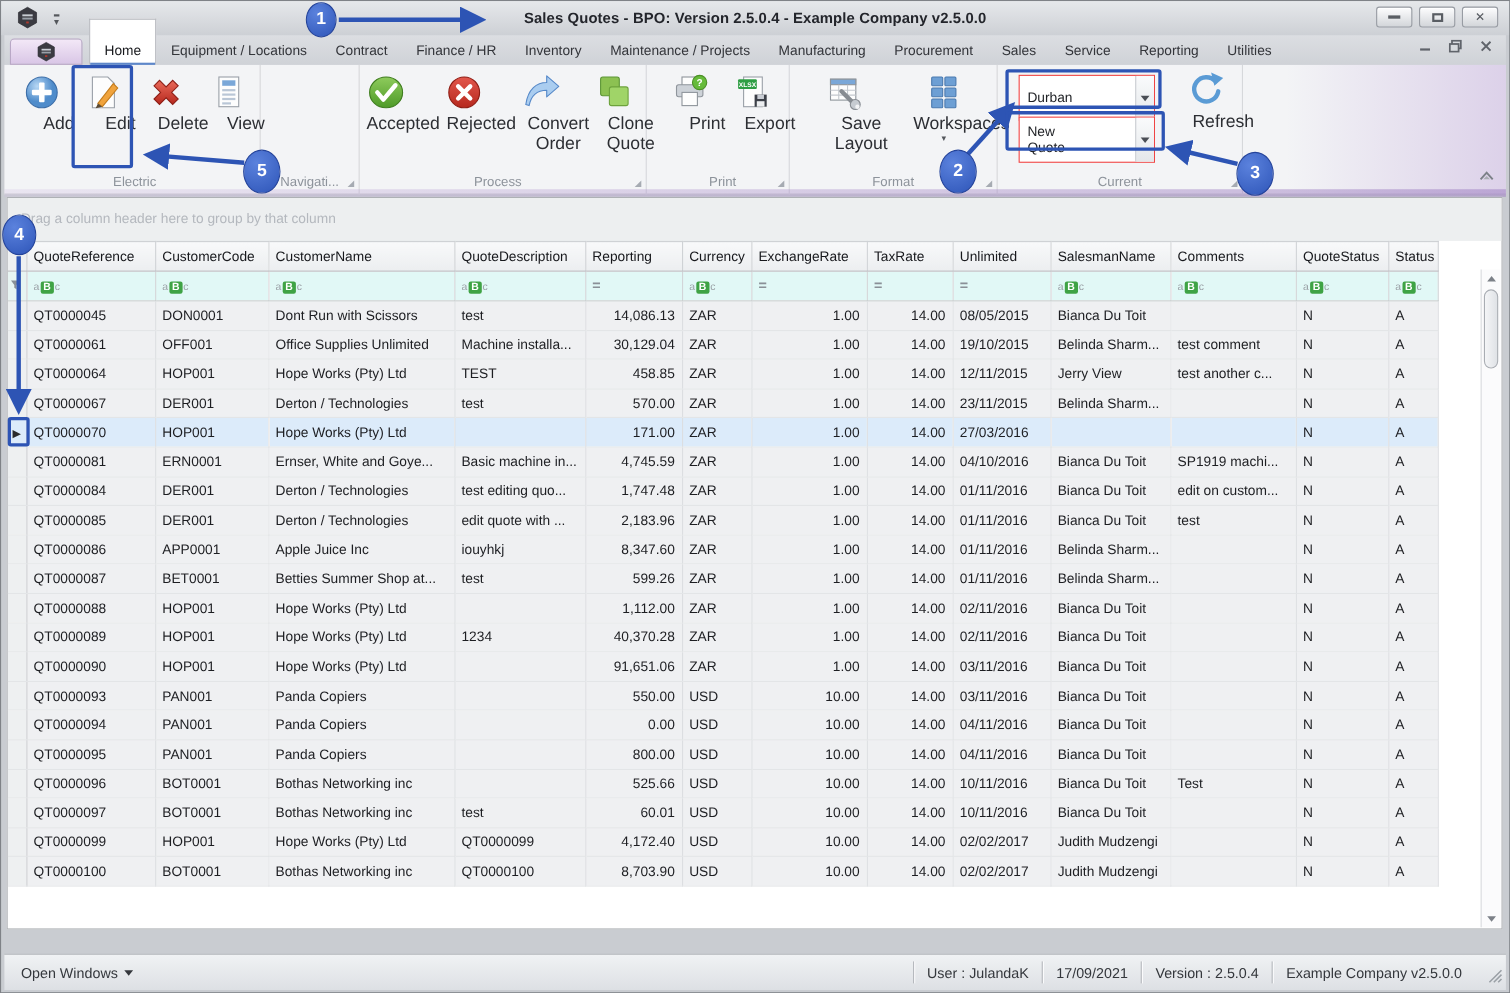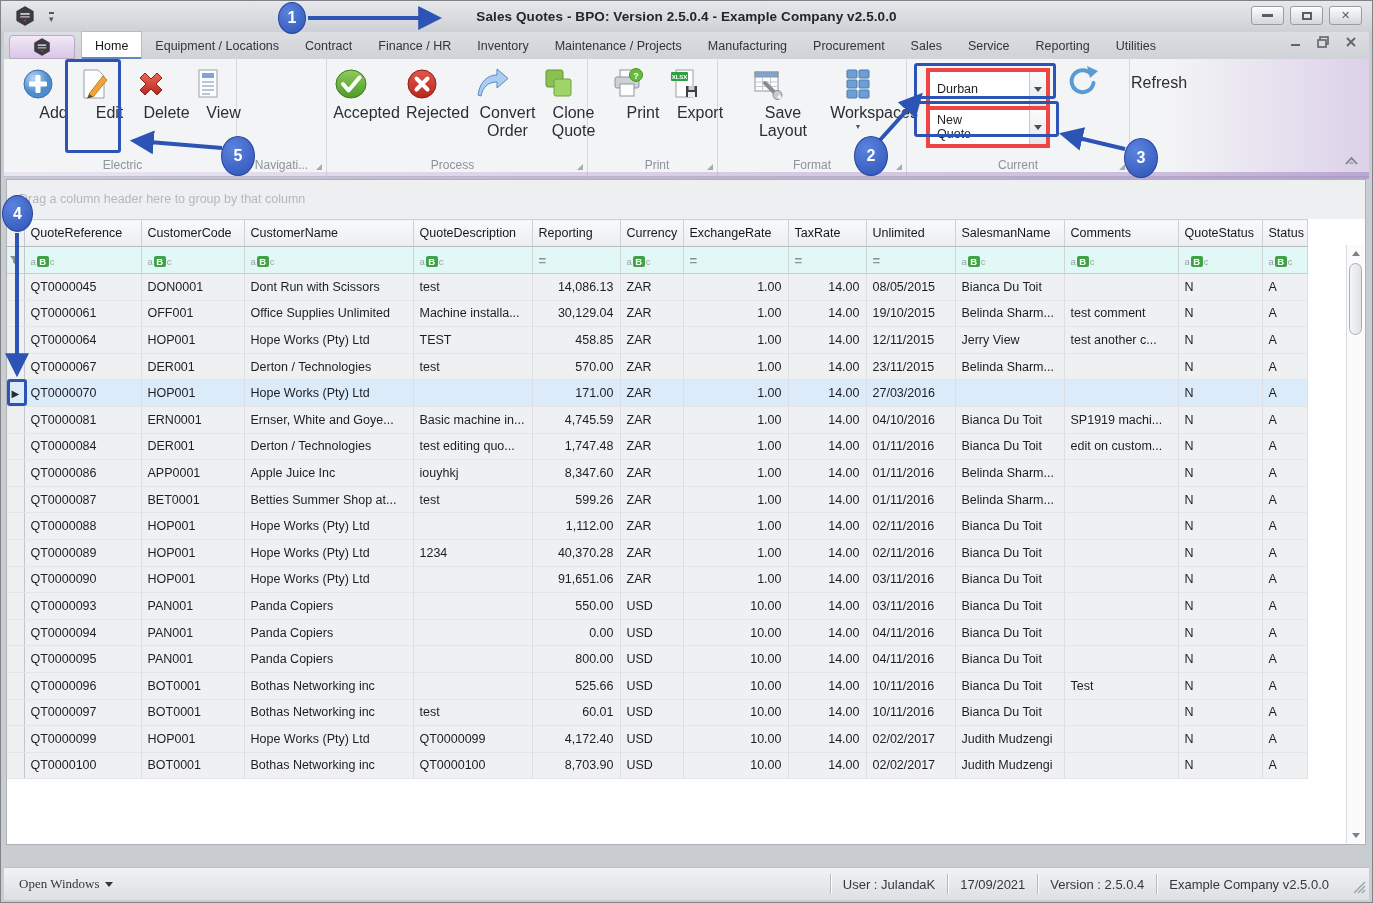--- a/index.html
+++ b/index.html
@@ -18,21 +18,21 @@
     background:linear-gradient(#fdfdfe,#d3d6da);display:flex;align-items:center;justify-content:center;
     color:#595d63;font-size:11px;font-weight:bold;cursor:pointer;box-shadow:inset 0 1px 0 #fff;}
   .glyph-min{width:11px;height:3px;background:#595d63;}
   .glyph-max{width:10px;height:8px;border:2px solid #595d63;}
   
   .tabrow{position:absolute;left:3px;right:3px;top:31px;height:27px;
     background:linear-gradient(#dcdee2,#cfd2d7);display:flex;align-items:flex-end;}
   .appbtn{width:66px;height:24px;margin:0 6px 0 5px;border:1px solid #b9a8c6;border-radius:4px 4px 0 0;
     background:linear-gradient(#f3e8f7,#d9c6e6);display:flex;align-items:center;justify-content:center;cursor:pointer;}
   .tabs{display:flex;height:27px;align-items:flex-end;}
-  .tab{padding:7px 13px 6px 13px;font-size:12.5px;color:#33353a;position:relative;cursor:pointer;white-space:nowrap;}
+  .tab{padding:21px 13px 6px 13px;font-size:12.5px;color:#33353a;position:relative;cursor:pointer;white-space:nowrap;}
   .tab.active{background:#fff;border:1px solid #b8bbc0;border-bottom:none;color:#17181c;}
   .tab.active::after{content:"";position:absolute;left:0;right:0;bottom:-1px;height:3px;background:#5e87c9;}
   .mdibtns{position:absolute;right:12px;top:4px;display:flex;gap:15px;align-items:center;}
   .mdib{color:#60646b;cursor:pointer;display:flex;align-items:center;}
   
   .ribbon{position:absolute;left:3px;right:3px;top:58px;height:118px;background:#f3f4f6;border-bottom:1px solid #c2c5c9;}
   .ribbon-tint{position:absolute;right:0;top:0;width:200px;height:118px;pointer-events:none;
     background:linear-gradient(to left,rgba(183,152,212,.38),rgba(183,152,212,0));}
   .lav-band{position:absolute;left:3px;right:3px;top:171px;height:7px;pointer-events:none;
     background:linear-gradient(to right,rgba(205,185,225,.25),rgba(160,130,195,.55));}
@@ -41,26 +41,26 @@
   .rbtn{display:flex;flex-direction:column;align-items:center;cursor:pointer;padding-top:2px;}
   .ric svg{width:34px;height:34px;display:block;}
   .rlbl{font-size:16px;color:#2c2e33;margin-top:3px;text-align:center;white-space:pre-line;line-height:1.15;margin-left:32px;}
   .disabled{cursor:default;}
   .disabled .rlbl{color:#a2a7ad;}
   .rfoot{position:absolute;left:0;right:0;bottom:1px;height:19px;text-align:center;
     font-size:12px;color:#8d939b;line-height:17px;}
   .corner{position:absolute;right:4px;bottom:6px;width:0;height:0;
     border-left:6px solid transparent;border-bottom:6px solid #a6abb2;cursor:pointer;}
   .dd-caret{font-size:7px;color:#54575c;margin-top:1px;}
-  .dd{position:absolute;width:124px;height:42px;background:#fff;border:4px solid #ef4444;
+  .dd{position:absolute;width:124px;height:42px;background:#fff;border:1px solid #ef4444;
     display:flex;align-items:center;font-size:12.5px;color:#1e2024;cursor:pointer;gap:40px;}
   .dd .ddtxt{flex:1;padding-left:7px;}
   .dd .ddbtn{width:17px;height:100%;border-left:1px solid #c6cacf;display:flex;align-items:center;justify-content:center;background:linear-gradient(#fafbfc,#e4e7ea);}
   .tri{width:0;height:0;border-left:4px solid transparent;border-right:4px solid transparent;border-top:5px solid #4a4e55;}
-  .refresh-btn{position:absolute;left:158px;top:6px;width:62px;display:flex;flex-direction:row;align-items:center;cursor:pointer;}
+  .refresh-btn{position:absolute;left:158px;top:6px;width:62px;display:flex;flex-direction:column;align-items:center;cursor:pointer;}
   .collapse-chev{position:absolute;right:10px;bottom:6px;cursor:pointer;}
   
   .gridwrap{position:absolute;left:5px;top:178px;width:1360px;height:666px;background:#fff;border:1px solid #aeb1b5;overflow:hidden;}
   .groupby{height:39px;background:#edeff0;font-size:12.5px;color:#b4b8be;line-height:39px;padding-left:12px;}
   table.grid{border-collapse:collapse;table-layout:fixed;width:1300px;}
   table.grid th,table.grid td{overflow:hidden;white-space:nowrap;font-weight:normal;}
   tr.hdr th{height:27px;background:linear-gradient(#f8f9fa,#eceef0);border-right:1px solid #cfd2d5;
     border-top:1px solid #cfd2d5;border-bottom:1px solid #b9bcc0;font-size:12.5px;color:#17181c;
     text-align:left;padding:0 6px;cursor:pointer;}
   tr.hdr th.ind{background:#eef0f1;border-right:1px solid #c3c6ca;}
@@ -79,21 +79,21 @@
   
   .vscroll{position:absolute;left:1345px;top:244px;width:18px;height:598px;background:#fbfbfc;border-left:1px solid #d9dbde;}
   .sarrow{position:absolute;left:0;width:18px;height:16px;display:flex;align-items:center;justify-content:center;cursor:pointer;}
   .sthumb{position:absolute;left:2px;top:18px;width:13px;height:72px;border:1px solid #a9adb3;border-radius:7px;
     background:linear-gradient(to right,#f4f5f7,#dfe2e6);cursor:grab;}
   .tri-up{width:0;height:0;border-left:4px solid transparent;border-right:4px solid transparent;border-bottom:5px solid #7c8188;}
   .tri-dn{width:0;height:0;border-left:4px solid transparent;border-right:4px solid transparent;border-top:5px solid #7c8188;}
   
   .statusbar{position:absolute;left:3px;right:3px;top:866px;height:33px;border-top:1px solid #bdc0c4;
     background:linear-gradient(#f0f2f4,#dde0e4);display:flex;align-items:center;font-size:13px;color:#34373c;}
-  .sb-left{margin-left:15px;cursor:pointer;display:flex;align-items:center;gap:6px;font-family:Liberation Serif, serif;}
+  .sb-left{margin-left:15px;cursor:pointer;display:flex;align-items:center;gap:6px;}
   .sb-right{margin-left:auto;display:flex;align-items:center;gap:0;margin-right:28px;}
   .sb-item{padding:0 12px;white-space:nowrap;}
   .sb-sep{width:1px;height:20px;background:#b6b9be;box-shadow:1px 0 0 #fdfdfe;}
   .grip{position:absolute;right:3px;bottom:3px;}
   
   .anno-box{position:absolute;border:3px solid #2d54b4;border-radius:3px;pointer-events:none;z-index:50;}
   .co{position:absolute;background:radial-gradient(circle at 35% 30%,#5b82dd,#2e55b8);
     border:1px solid #24439a;border-radius:50%;color:#fff;display:flex;align-items:center;justify-content:center;
     font-size:16px;font-weight:bold;z-index:60;pointer-events:none;}
   .arrows{position:absolute;left:0;top:0;z-index:45;pointer-events:none;}
@@ -556,20 +556,36 @@
             <td class="right">1.00</td>
             <td class="right">14.00</td>
             <td class="left">01/11/2016</td>
             <td class="left">Bianca Du Toit</td>
             <td class="left">edit on custom...</td>
             <td class="left">N</td>
             <td class="left">A</td>
           </tr>
           <tr class="">
             <td class="ind"></td>
+            <td class="left">QT0000085</td>
+            <td class="left">DER001</td>
+            <td class="left">Derton / Technologies</td>
+            <td class="left">edit quote with ...</td>
+            <td class="right">2,183.96</td>
+            <td class="left">ZAR</td>
+            <td class="right">1.00</td>
+            <td class="right">14.00</td>
+            <td class="left">01/11/2016</td>
+            <td class="left">Bianca Du Toit</td>
+            <td class="left">test</td>
+            <td class="left">N</td>
+            <td class="left">A</td>
+          </tr>
+          <tr class="">
+            <td class="ind"></td>
             <td class="left">QT0000086</td>
             <td class="left">APP0001</td>
             <td class="left">Apple Juice Inc</td>
             <td class="left">iouyhkj</td>
             <td class="right">8,347.60</td>
             <td class="left">ZAR</td>
             <td class="right">1.00</td>
             <td class="right">14.00</td>
             <td class="left">01/11/2016</td>
             <td class="left">Belinda Sharm...</td>

